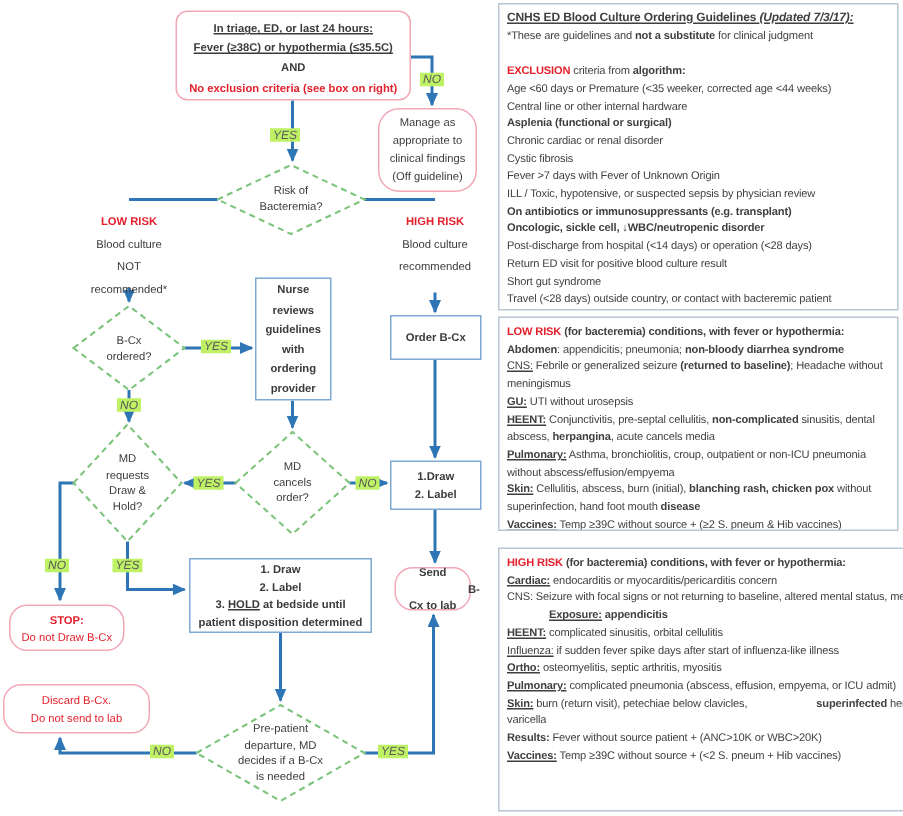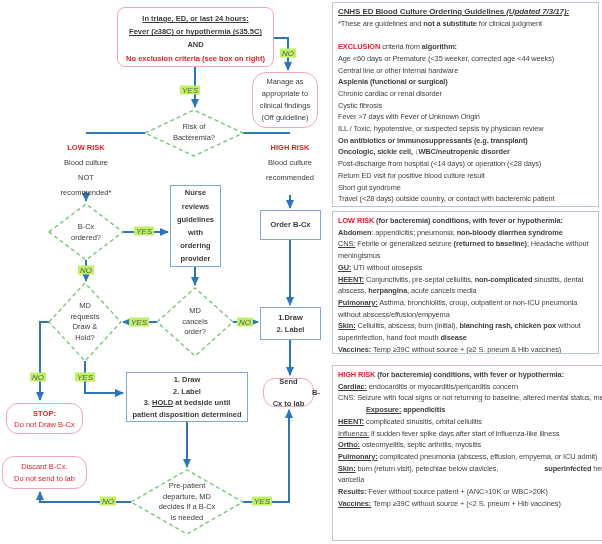--- a/index.html
+++ b/index.html
@@ -133,21 +133,21 @@
   <div class="node pink vcenter" style="left:6px;top:403px;width:77px;height:31px;border-radius:12px;line-height:11px;">
       <div class="ln"><span style="font-weight: bold; color: rgb(228, 32, 44);">STOP:</span></div>
       <div class="ln"><span style="color: rgb(228, 32, 44);">Do not Draw B-Cx</span></div>
     </div>
 
   <div class="node pink vcenter" style="left:263px;top:378px;width:51px;height:29px;border-radius:12px;line-height:11px;">
       <div class="ln"><span style="font-weight: bold;">Send</span></div>
       <div class="ln"><span style="font-weight: bold; padding-left: 48px;">B-Cx to lab</span></div>
     </div>
 
-  <div class="node pink vcenter" style="left:2px;top:456px;width:85px;height:33px;border-radius:12px;line-height:11.5px;">
+  <div class="node pink vcenter" style="left:2px;top:456px;width:98px;height:33px;border-radius:12px;line-height:11.5px;">
       <div class="ln"><span style="color: rgb(228, 32, 44);">Discard B-Cx.</span></div>
       <div class="ln"><span style="color: rgb(228, 32, 44);">Do not send to lab</span></div>
     </div>
 
   <div class="dtext" style="left:132px;top:481px;width:110px;line-height:10.5px;">
       <div class="ln"><span>Pre-patient</span></div>
       <div class="ln"><span>departure, MD</span></div>
       <div class="ln"><span>decides if a B-Cx</span></div>
       <div class="ln"><span>is needed</span></div>
     </div>

